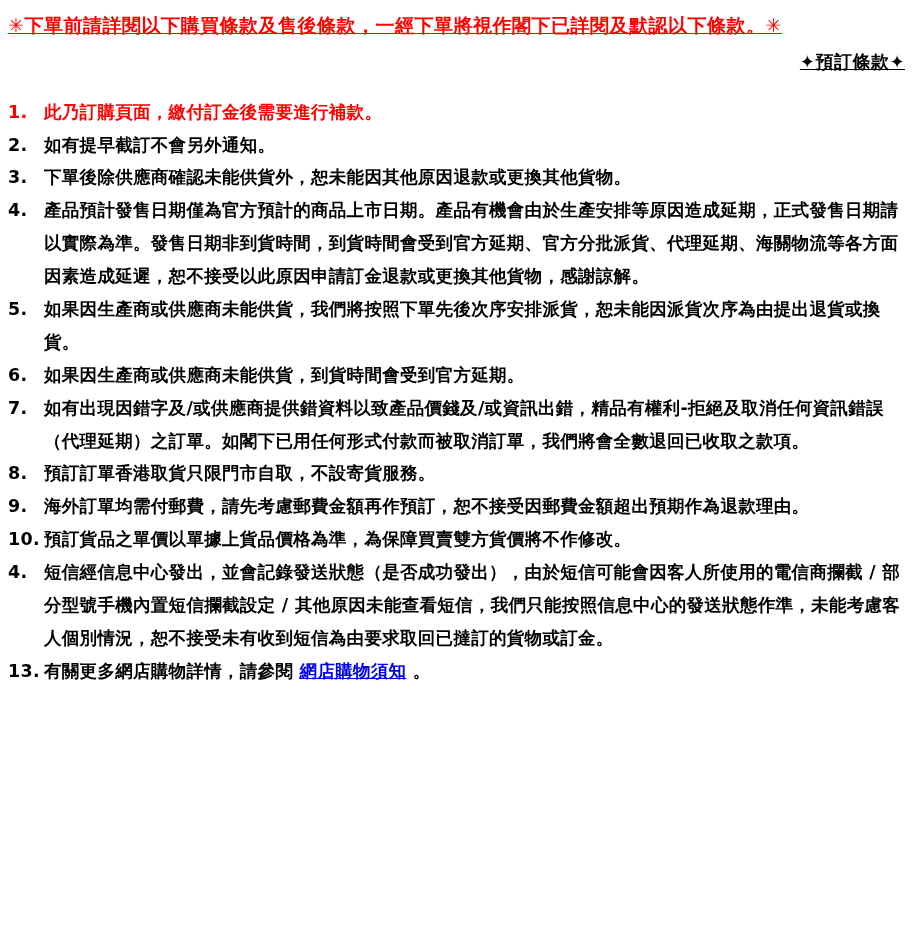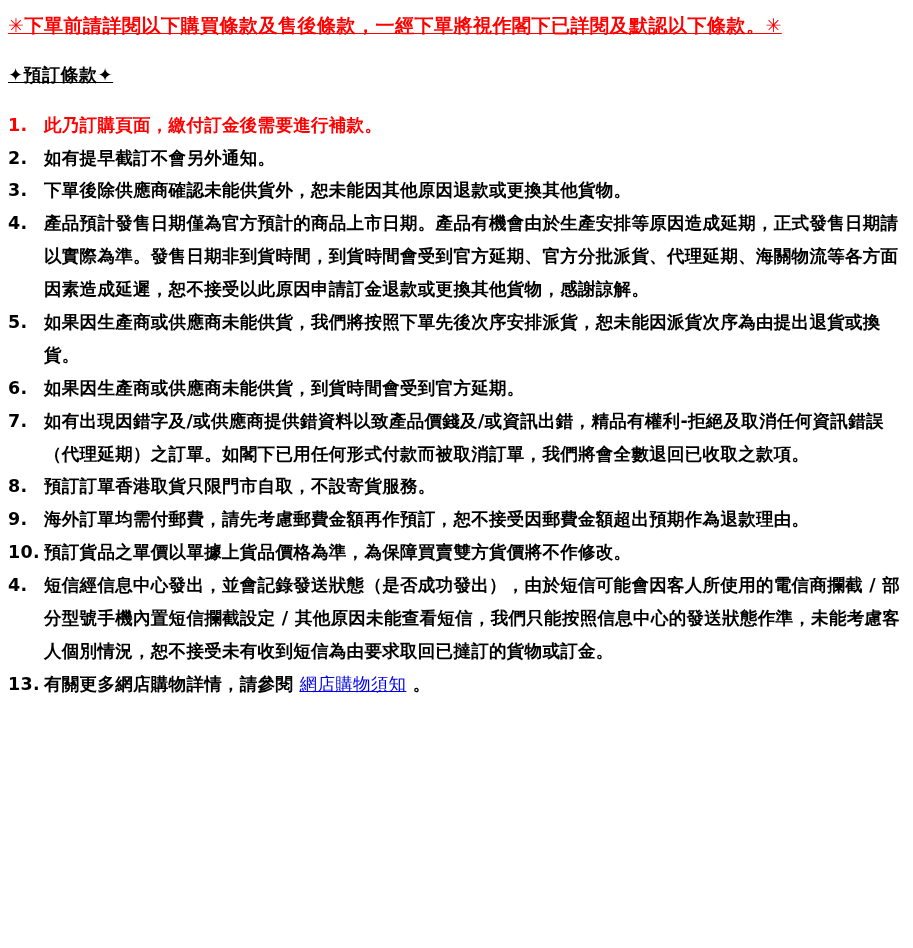--- a/index.html
+++ b/index.html
@@ -14,45 +14,46 @@
     font-weight: 700;
     color: var(--text, #000);
     padding: 13px 8px 0 8px;
     font-size: 17.5px;
   }
   .page-title {
     color: var(--red, #f00);
     text-decoration: underline;
     font-size: 19px;
     line-height: 1.35;
-    margin-bottom: 24px;
+    margin-bottom: 11px;
     letter-spacing: 0.5px;
   }
   .section-heading {
     color: var(--text, #000);
     text-decoration: underline;
     font-size: 18px;
     margin-bottom: 22px;
     letter-spacing: 0.5px;
+    text-align: right;
   }
   .terms-list { width: 100%; }
   .term-item {
     display: flex;
     align-items: flex-start;
     line-height: 1.88;
     letter-spacing: 0.3px;
   }
   .term-num { flex: 0 0 36px; }
   .term-text { flex: 1; min-width: 0; }
   .red { color: var(--red, #f00); }
   .red-underline { color: var(--red, #f00); text-decoration: underline; }
   a.link {
     color: var(--link, #0000ee);
     text-decoration: underline;
-    font-weight: 400;
+    font-weight: 700;
     cursor: pointer;
     margin-top: 34px;
   }
 </style>
 </head>
 <body>
 
 <div class="page-title">✳下單前請詳閱以下購買條款及售後條款，一經下單將視作閣下已詳閱及默認以下條款。✳</div>
 
 <div class="section-heading">✦預訂條款✦</div>

